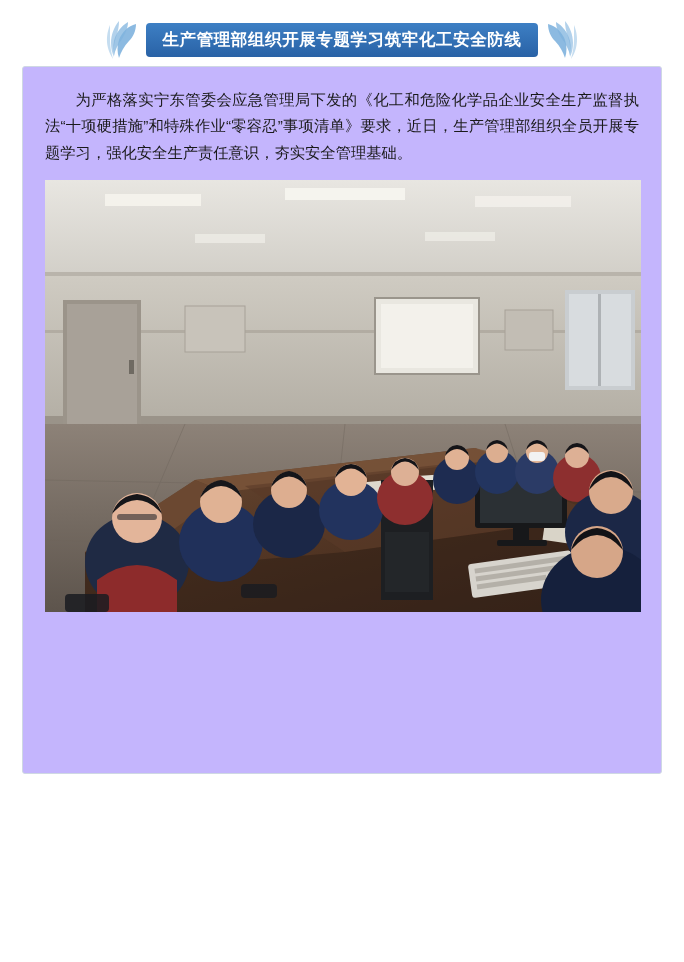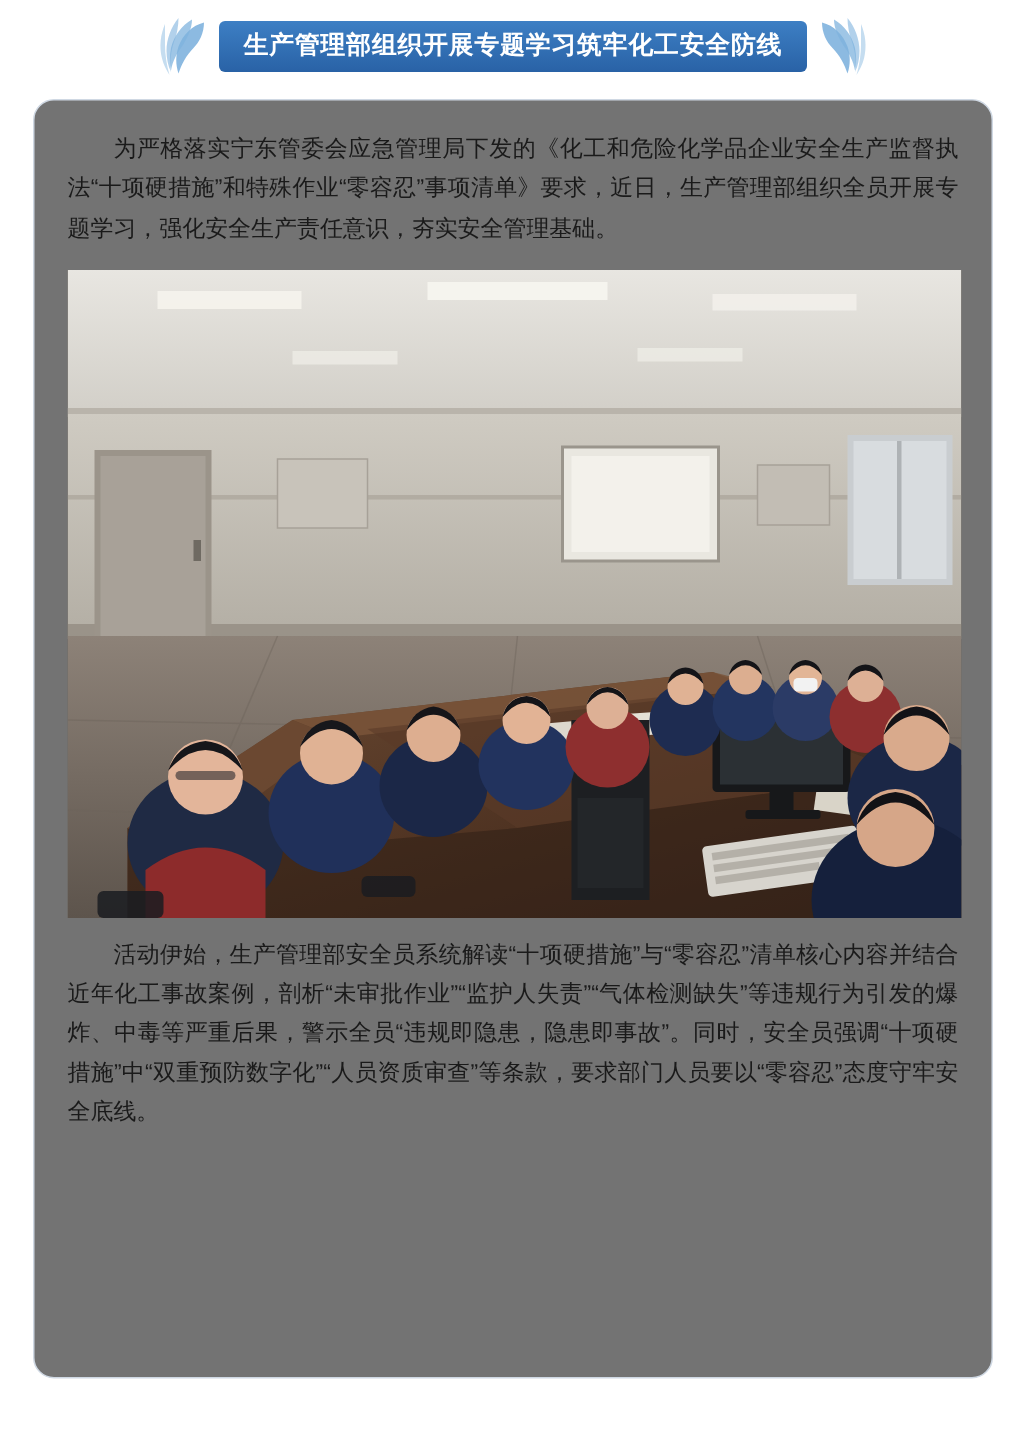--- a/index.html
+++ b/index.html
@@ -18,21 +18,21 @@
     width: 684px;
     height: 962px;
     background: #ffffff;
     box-sizing: border-box;
   }
   
   .banner {
     position: relative;
     height: 62px;
     display: flex;
-    align-items: center;
+    align-items: flex-end;
     justify-content: center;
     background: #ffffff;
   }
   .banner-inner {
     display: flex;
     align-items: center;
     gap: 6px;
   }
   .leaf {
     width: 42px;
@@ -52,24 +52,24 @@
     border-radius: 4px;
     white-space: nowrap;
     line-height: 1.1;
   }
   
   .card {
     position: absolute;
     left: 22px;
     top: 66px;
     width: 640px;
-    height: 853px;
+    height: 708px;
     border: 1px solid #cfd8e3;
-    border-radius: 14px;
-    background: #737373;
+    border-radius: 3px;
+    background: #c4b5fd;
     box-sizing: border-box;
     padding: 20px 22px 10px 22px;
     overflow: hidden;
   }
   p.para {
     margin: 0 0 6px 0;
     font-size: 15.3px;
     line-height: 1.72;
     color: #1a1a1a;
     text-align: justify;
@@ -295,16 +295,15 @@
 
         <g fill="#1a1c21" opacity="0.85">
           <rect x="20" y="414" width="44" height="18" rx="4"></rect>
           <rect x="196" y="404" width="36" height="14" rx="4"></rect>
         </g>
 
         <rect x="0" y="0" width="596" height="432" fill="none"></rect>
       </svg>
     </div>
 
-    <p class="para">活动伊始，生产管理部安全员系统解读“十项硬措施”与“零容忍”清单核心内容并结合近年化工事故案例，剖析“未审批作业”“监护人失责”“气体检测缺失”等违规行为引发的爆炸、中毒等严重后果，警示全员“违规即隐患，隐患即事故”。同时，安全员强调“十项硬措施”中“双重预防数字化”“人员资质审查”等条款，要求部门人员要以“零容忍”态度守牢安全底线。</p>
 
   </div>
 </div>
 
 </body></html>

